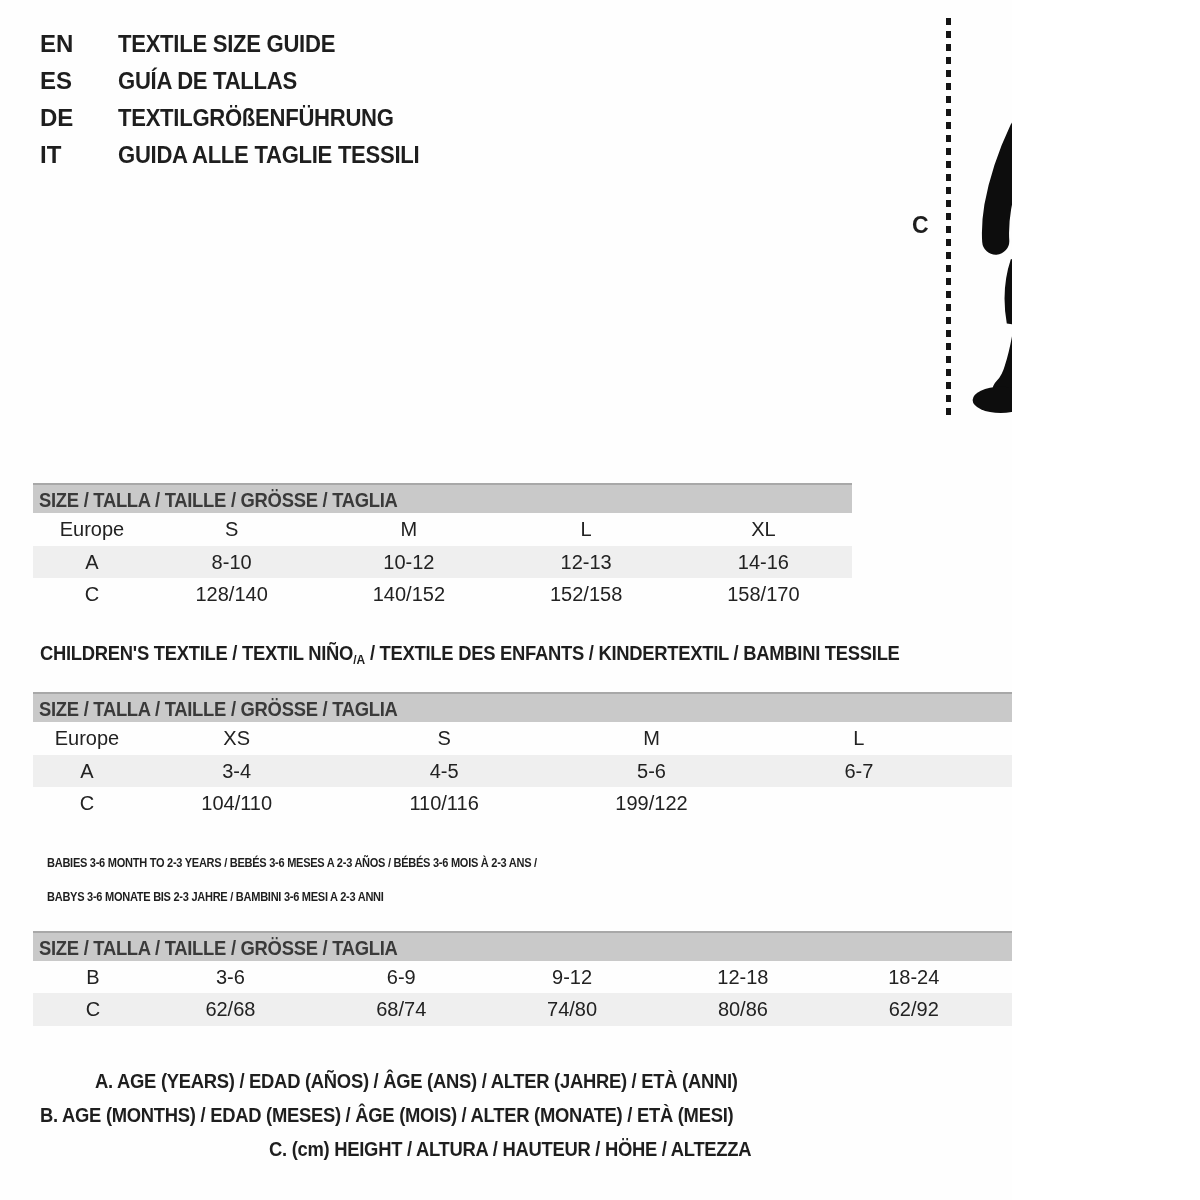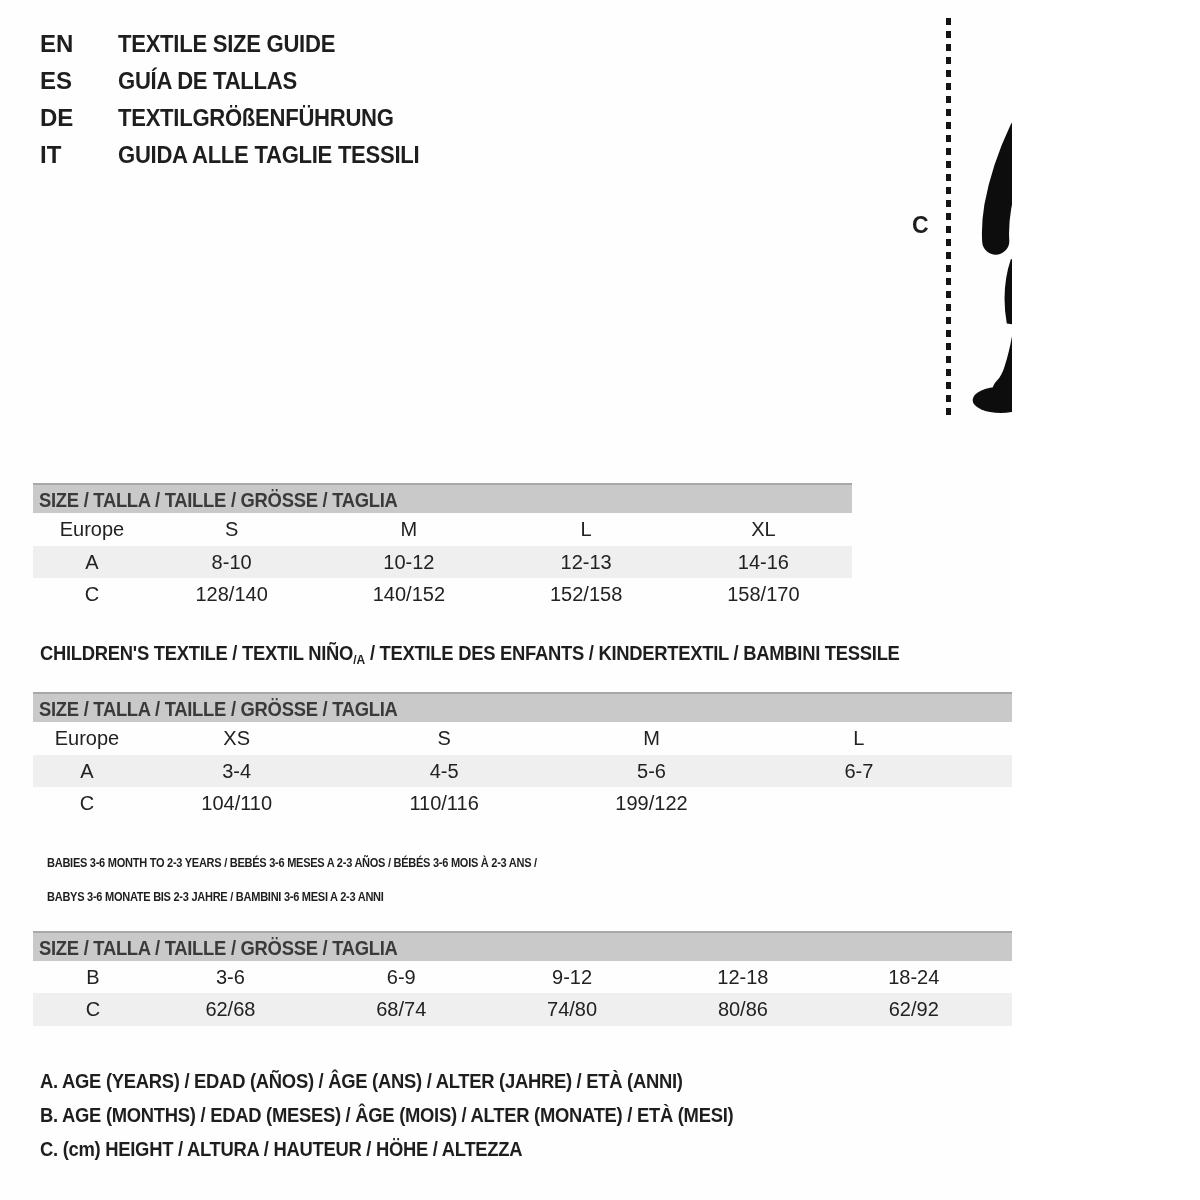--- a/index.html
+++ b/index.html
@@ -42,21 +42,21 @@
   .cols-j { grid-template-columns:110px repeat(4,1fr); }
   .cols-c { grid-template-columns:100px repeat(5,1fr); }
   .cols-b { grid-template-columns:112px repeat(6,1fr); }
 
   
   .babies-title { position:absolute; left:40px; font-size:12px; font-weight:bold;margin-left:7px; }
   .babies-title div { height:34px; line-height:34px; }
 
   
   .legend { position:absolute; left:40px; top:1064px; }
-  .legend-line { height:34px; line-height:34px; font-size:20px; font-weight:bold; }
+  .legend-line { height:34px; line-height:34px; font-size:20px; font-weight:bold;text-align:right; }
 </style>
 </head>
 <body>
 
 <div class="page">
 
   <div class="langs">
     <div class="lang-row">
       <span>EN</span>
       <span class="cond">TEXTILE SIZE GUIDE</span>

